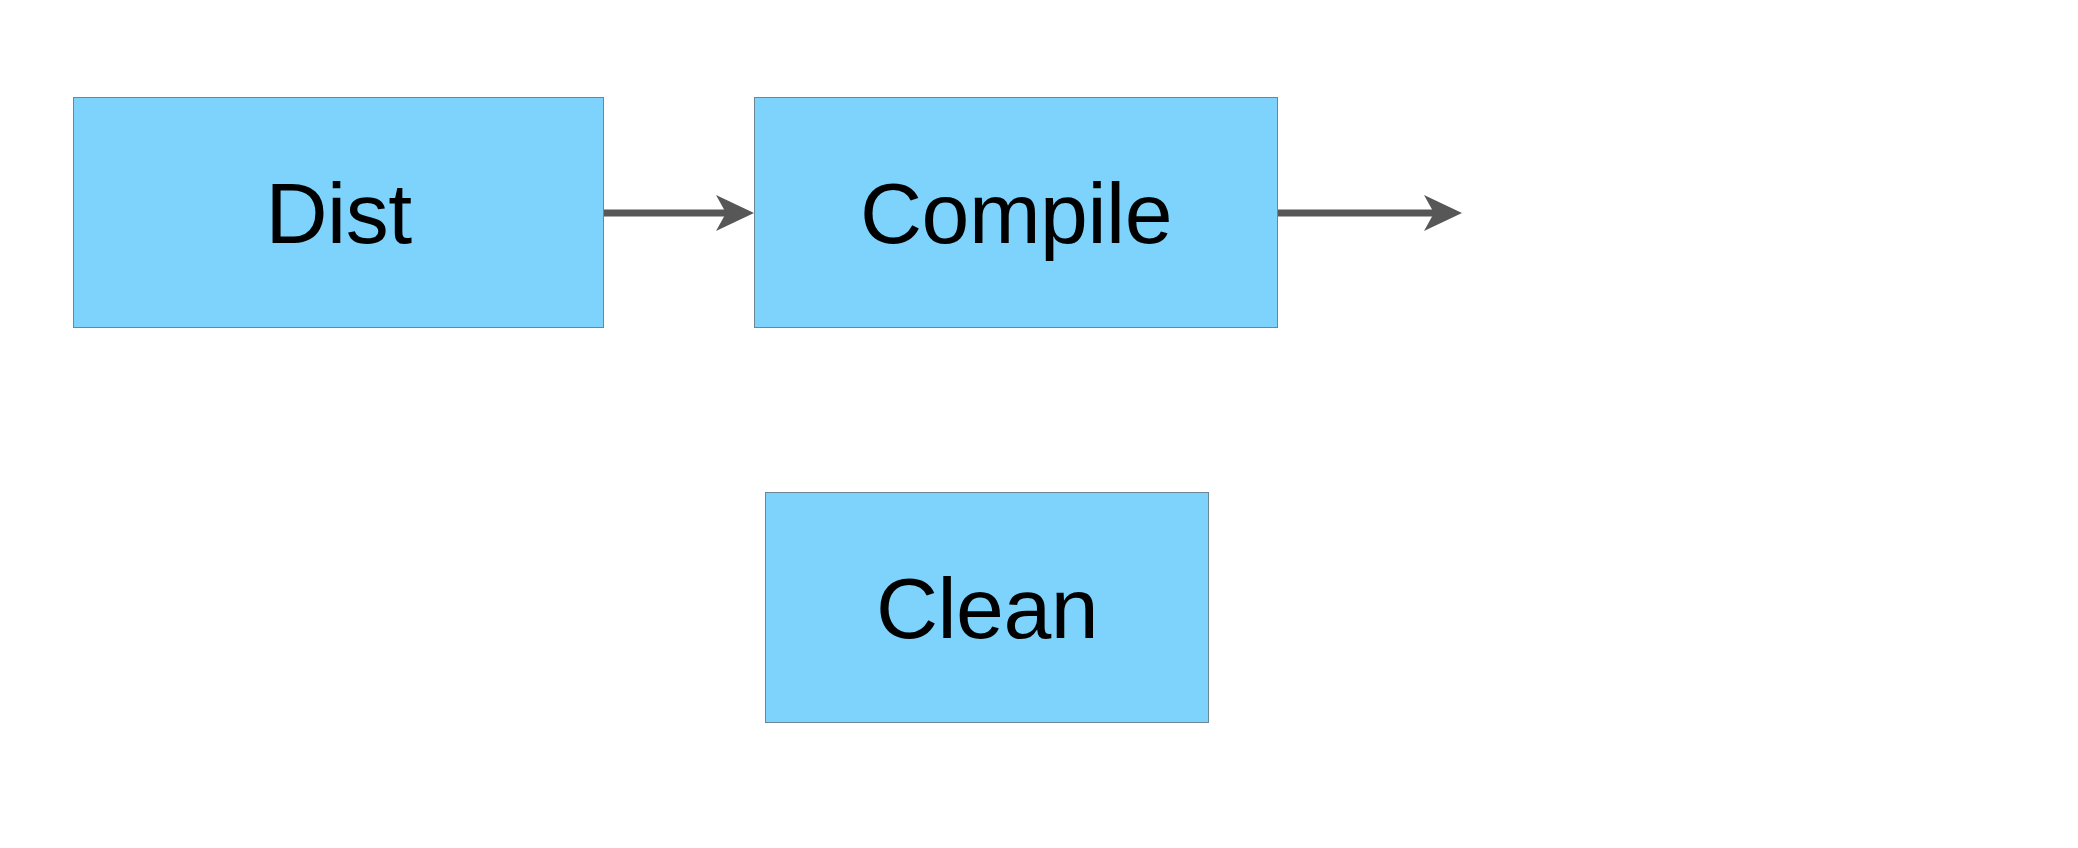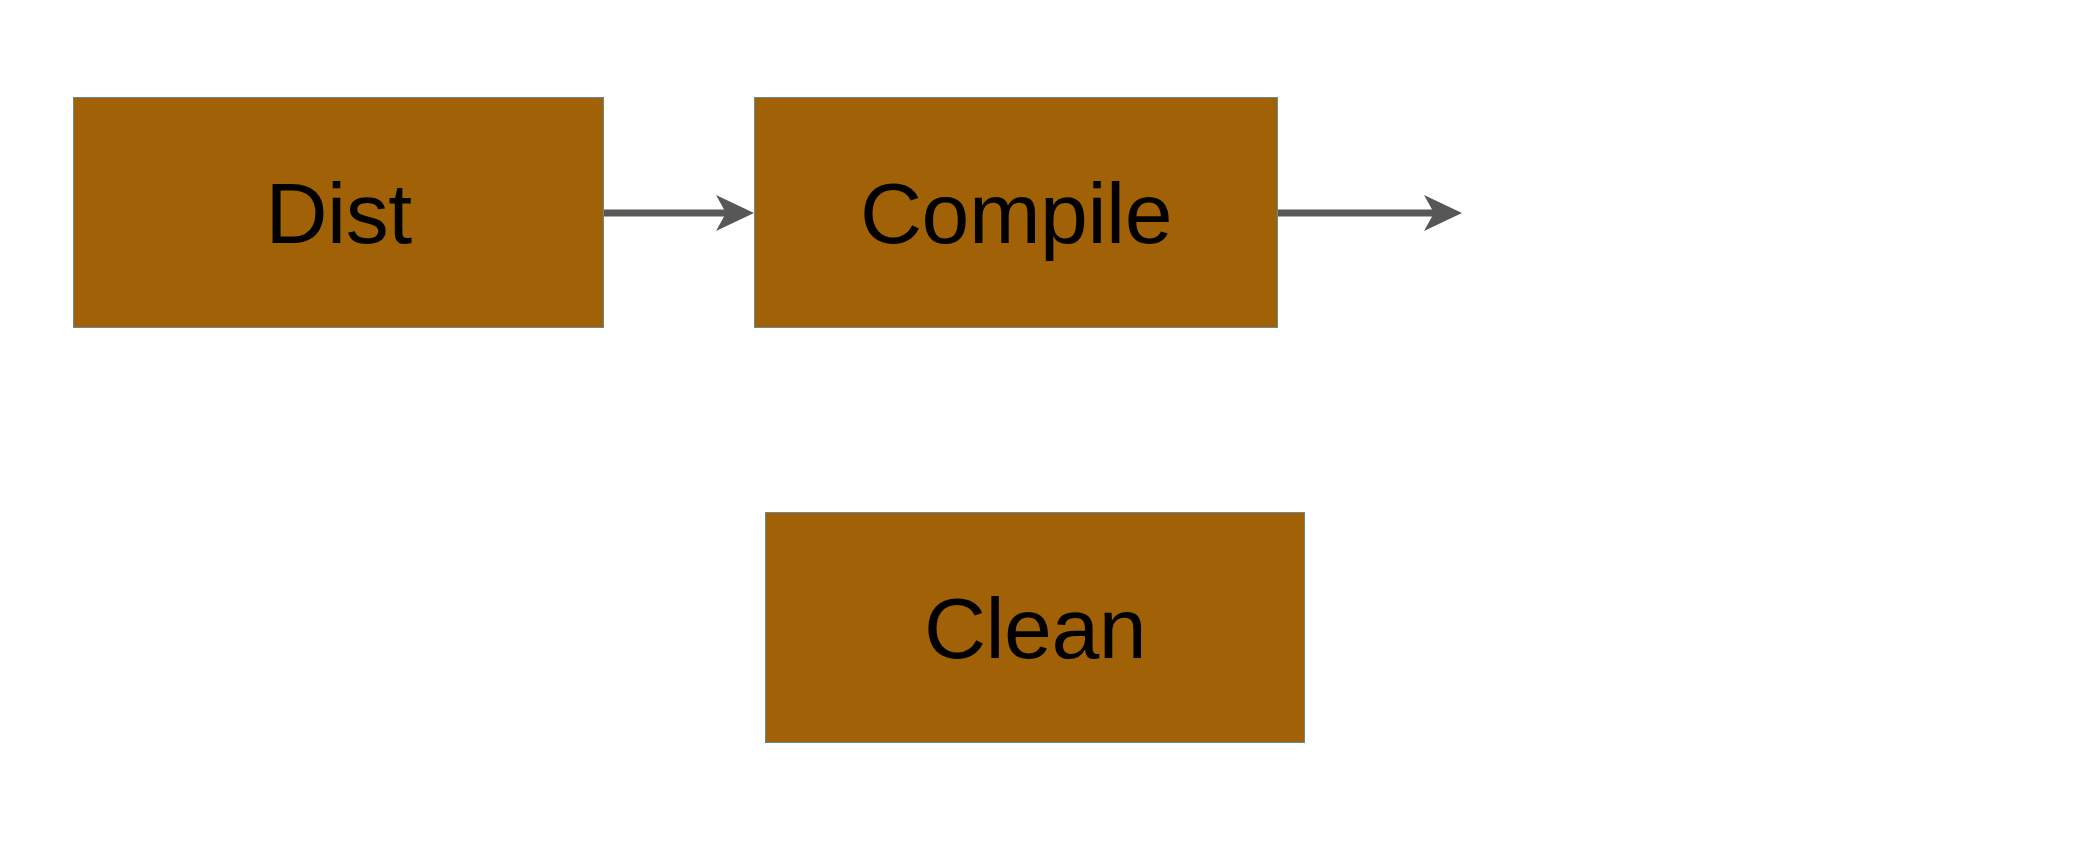--- a/index.html
+++ b/index.html
@@ -14,21 +14,21 @@
   #canvas {
     position: relative;
     width: 2078px;
     height: 848px;
     background: #ffffff;
     overflow: hidden;
   }
   .node {
     position: absolute;
     box-sizing: border-box;
-    background: #a16207;
+    background: #7dd3fc;
     border: 1.6px solid #6b8795;
     display: flex;
     align-items: center;
     justify-content: center;
     user-select: none;
   }
   .node-label {
     font-family: "Liberation Sans", "DejaVu Sans", sans-serif;
     font-size: 86px;
     font-weight: 400;
@@ -74,17 +74,17 @@
 
   <div class="node" style="left:73px; top:97px; width:531px; height:231px;">
     <span class="node-label">Dist</span>
   </div>
 
   <div class="node" style="left:754px; top:97px; width:524px; height:231px;align-items:center;">
     <span class="node-label">Compile</span>
   </div>
 
 
-  <div class="node" style="left:765px; top:512px; width:540px; height:231px;">
+  <div class="node" style="left:765px; top:492px; width:444px; height:231px;">
     <span class="node-label">Clean</span>
   </div>
 
 </div>
 
 </body></html>

